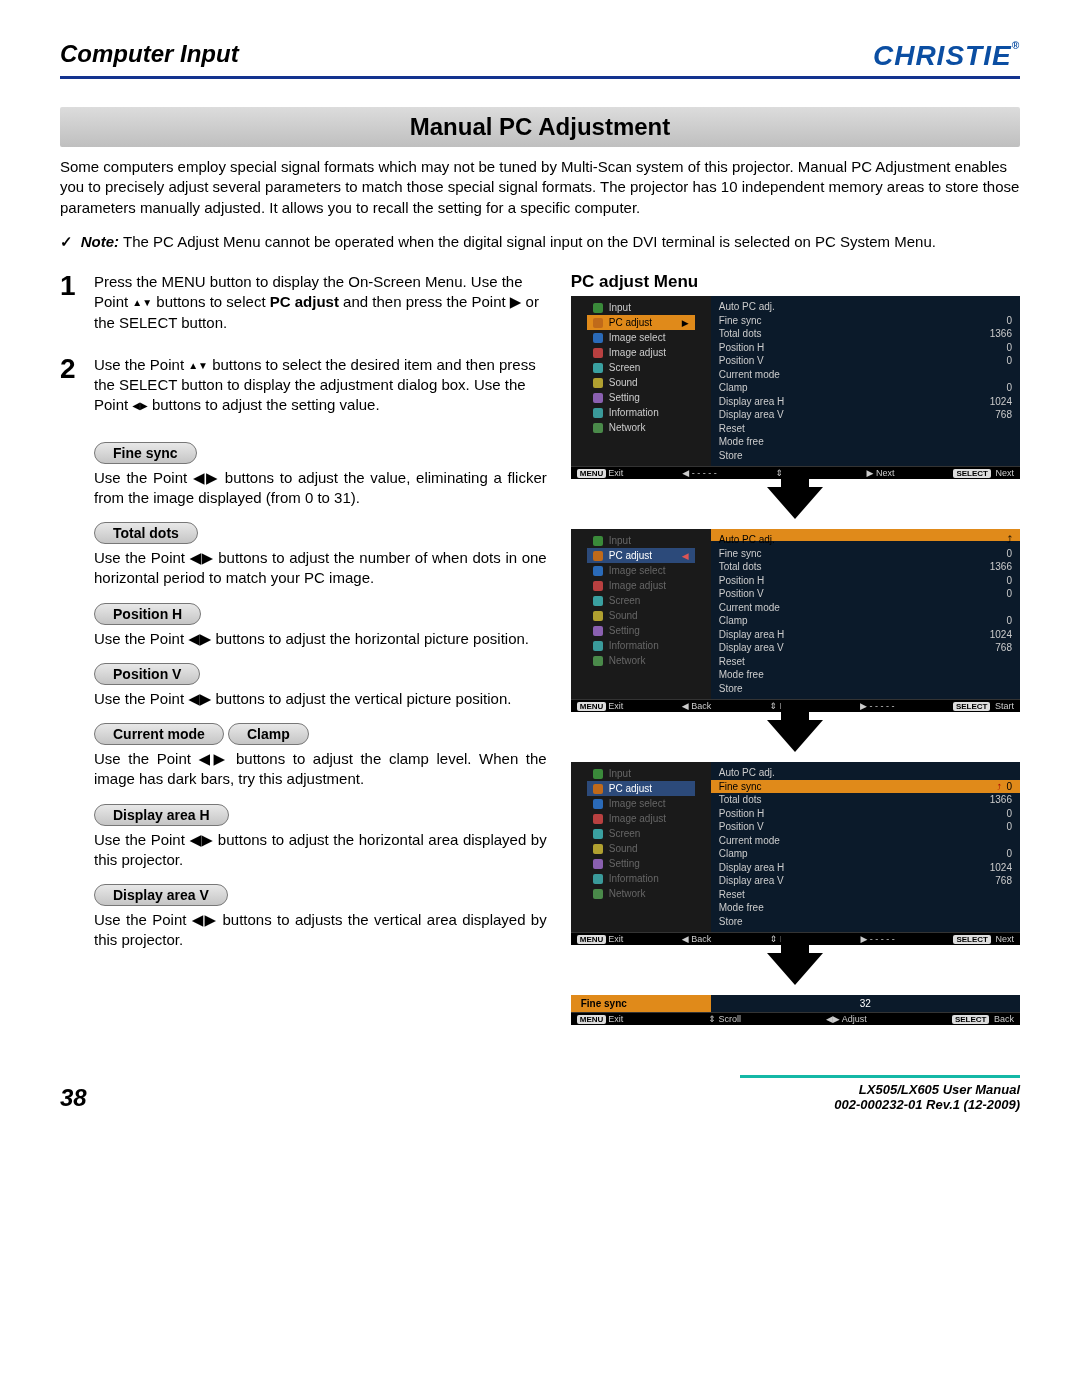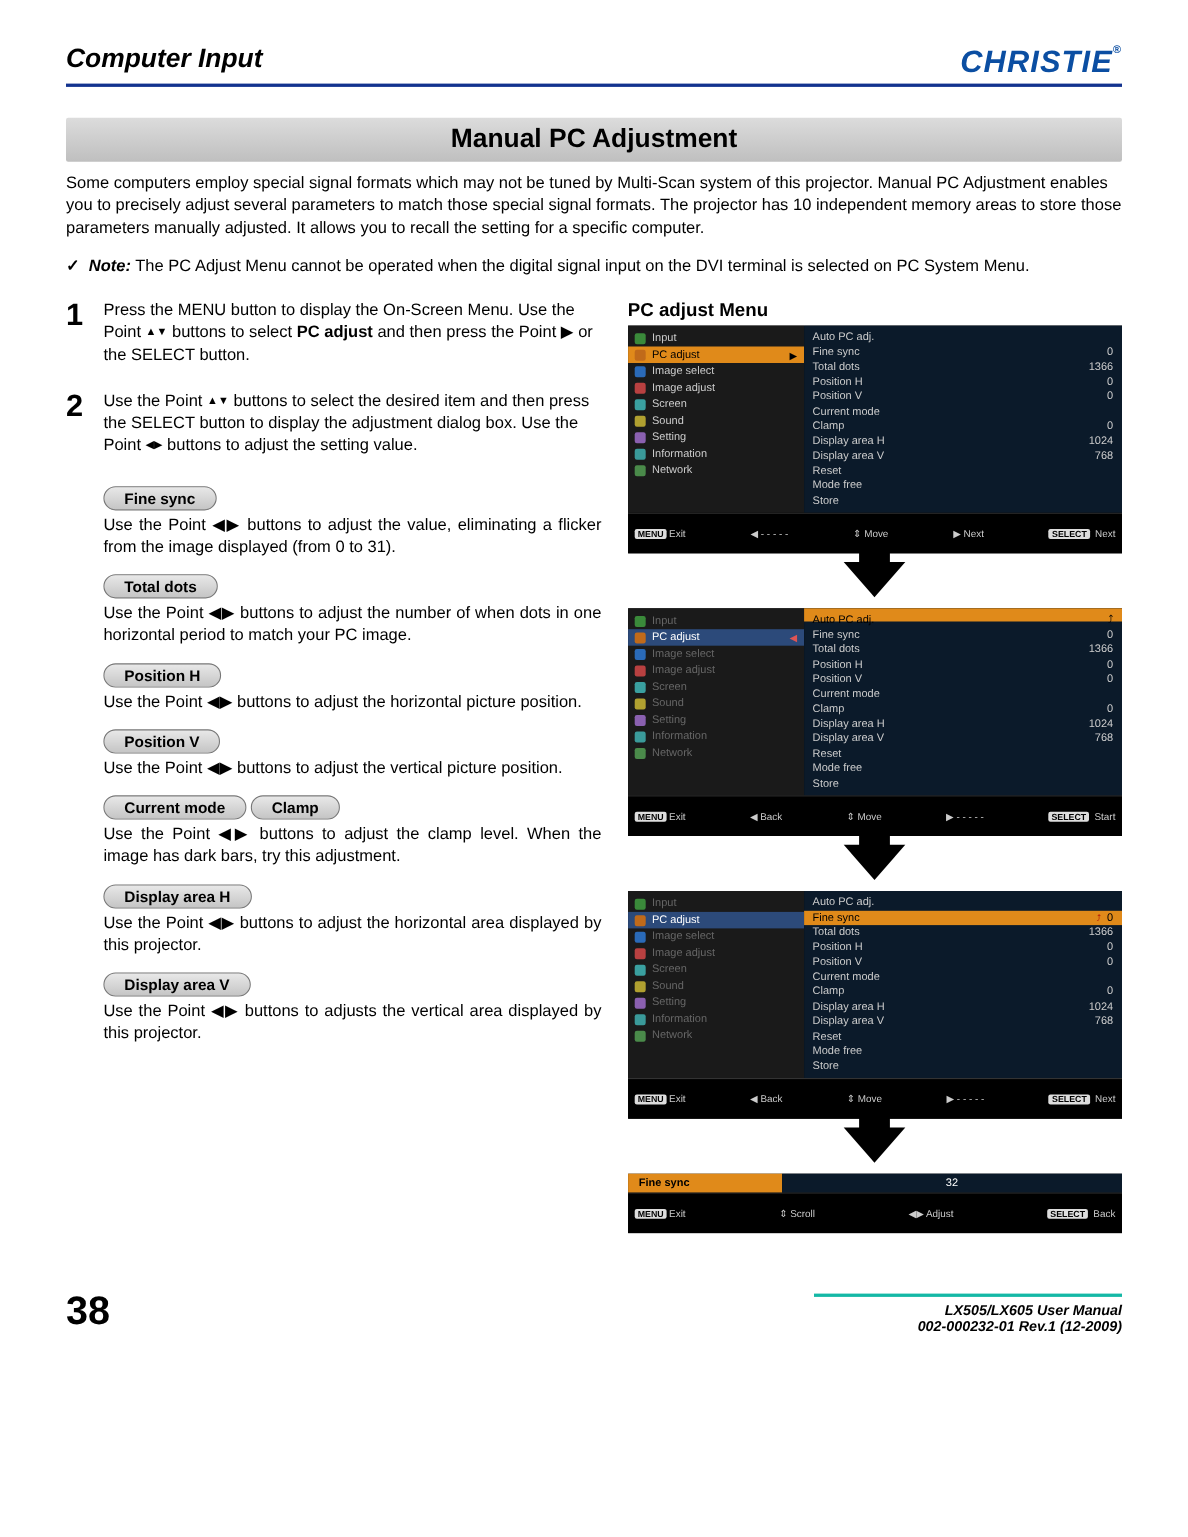--- a/index.html
+++ b/index.html
@@ -50,49 +50,49 @@
   .param-text { line-height: 1.35; text-align: justify; }
   .rightcol h3 { font-size: 17px; margin-bottom: 4px; }
   .osd {
     background: #000;
     color: #ccc;
     font-size: 10px;
     width: 100%;
     margin-bottom: 8px;
   }
   .osd-body { display: flex; min-height: 140px; }
-  .osd-menu { width: 160px; background: #1a1a1a; padding: 4px 0; }
+  .osd-menu { width: 140px; background: #1a1a1a; padding: 4px 16px; }
   .osd-menu-item { display:flex; align-items:center; gap:6px; padding: 2px 6px; white-space:nowrap; }
   .osd-menu-item.sel { background: #e08a1a; color: #000; }
   .osd-menu-item.sel .arrow-r { margin-left:auto; font-size:9px; }
   .osd-menu-item.selblue { background: #2c4a7a; color:#fff; }
   .osd-menu-item.selblue .arrow-r { margin-left:auto; font-size:9px; color:#d55; }
   .osd-menu-item.dim { color:#666; }
   .ic { display:inline-block; width:10px; height:10px; border-radius:2px; }
   .ic-g { background:#3a8a3a; } .ic-o { background:#c06a1a; } .ic-b { background:#2a6ab8; }
   .ic-r { background:#b84040; } .ic-c { background:#3aa0a0; } .ic-y { background:#b0a030; }
   .ic-p { background:#8a60b0; } .ic-i { background:#3a9a9a; } .ic-n { background:#4a8a4a; }
   .osd-panel { flex:1; background:#0b1a2a; padding:4px 6px; position:relative; }
   .osd-panel.orange-hdr::before {
     content:""; position:absolute; left:0; right:0; top:0; height:12px; background:#e08a1a;
   }
   .osd-row { display:flex; justify-content:space-between; padding:0 2px; line-height:1.35; position:relative; z-index:1; }
   .osd-row.hdr { color:#000; }
   .osd-row.selrow { background:#e08a1a; color:#000; margin:0 -6px; padding:0 8px; }
   .osd-row.selrow .arrow-r2 { color:#a00; font-size:8px; }
-  .osd-foot { border-top:1px solid #333; display:flex; justify-content:space-between; padding:13px 6px; font-size:9px; color:#ccc; background:#000; }
+  .osd-foot { border-top:1px solid #333; display:flex; justify-content:space-between; padding:1px 6px; font-size:9px; color:#ccc; background:#000; }
   .osd-foot span b { background:#ddd; color:#000; padding:0 3px; border-radius:2px; font-size:8px; margin-right:2px; font-weight:bold; }
   .down-arrow { width:0; height:0; border-left:28px solid transparent; border-right:28px solid transparent; border-top:32px solid #000; margin: 0 auto 10px auto; position:relative; }
   .down-arrow::before { content:""; position:absolute; top:-50px; left:-14px; width:28px; height:20px; background:#000; }
   .osd-mini { background:#000; color:#ccc; font-size:10px; width:100%; }
   .osd-mini-row { display:flex; }
   .osd-mini-label { background:#e08a1a; color:#000; padding:3px 10px; width:140px; font-weight:bold; }
   .osd-mini-val { background:#0b1a2a; flex:1; text-align:center; padding:3px 0; color:#fff; }
   .page-footer { display:flex; justify-content:space-between; align-items:flex-end; margin-top:50px; }
-  .pagenum { font-size:36px; font-weight:bold; }
+  .pagenum { font-size:24px; font-weight:bold; font-style:italic; }
   .foot-r { text-align:right; font-style:italic; font-weight:bold; font-size:13px; border-top:3px solid #14b8a6; padding-top:4px; width:280px; }
   .tri { font-size: 10px; vertical-align: middle; }
 </style>
 </head>
 <body>
 
 <div class="page-header">
   <h1>Computer Input</h1>
   <div class="logo"><span>CHRISTIE</span><sup>®</sup></div>
 </div>

